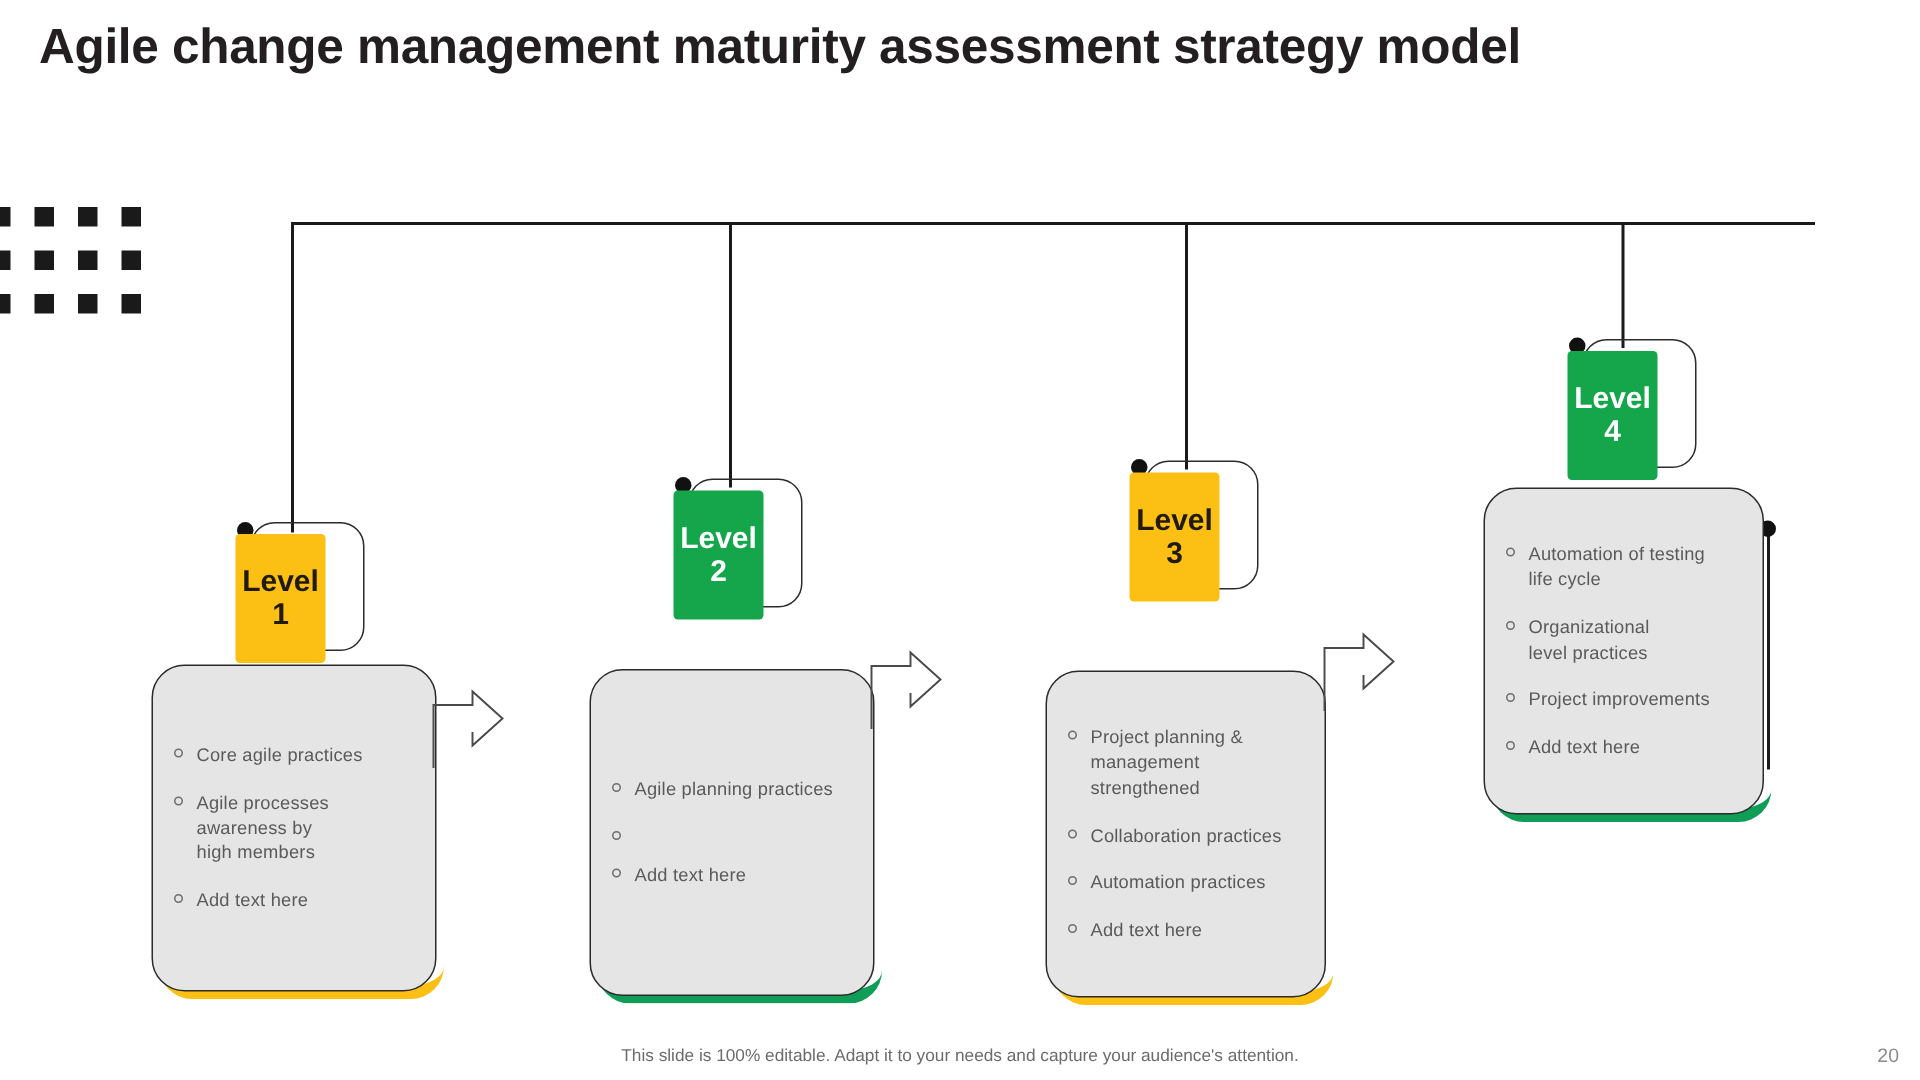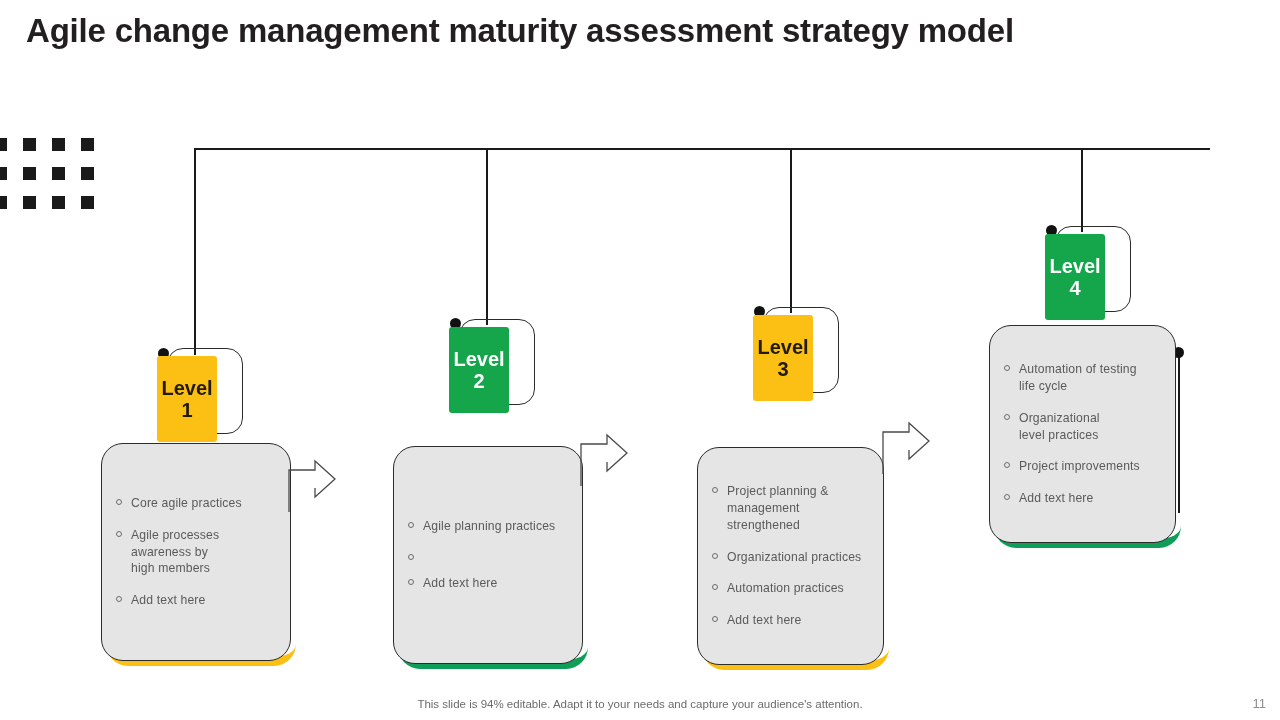--- a/index.html
+++ b/index.html
@@ -221,21 +221,21 @@
     <div class="card-accent"></div>
     <div class="card">
       <div class="bullets">
         <div class="bullet">
           <span class="marker"></span>
           <span class="btext">Project planning &amp;
 management strengthened</span>
         </div>
         <div class="bullet">
           <span class="marker"></span>
-          <span class="btext">Organizational practices</span>
+          <span class="btext">Collaboration practices</span>
         </div>
         <div class="bullet">
           <span class="marker"></span>
           <span class="btext">Automation practices</span>
         </div>
         <div class="bullet">
           <span class="marker"></span>
           <span class="btext">Add text here</span>
         </div>
       </div>
@@ -273,16 +273,16 @@
           <span class="btext">Project improvements</span>
         </div>
         <div class="bullet">
           <span class="marker"></span>
           <span class="btext">Add text here</span>
         </div>
       </div>
     </div>
   </div>
 
-  <div id="footer">This slide is 94% editable. Adapt it to your needs and capture your audience's attention.</div>
-  <div id="pagenum">11</div>
+  <div id="footer">This slide is 100% editable. Adapt it to your needs and capture your audience's attention.</div>
+  <div id="pagenum">20</div>
 
 </div>
 
 </body></html>

